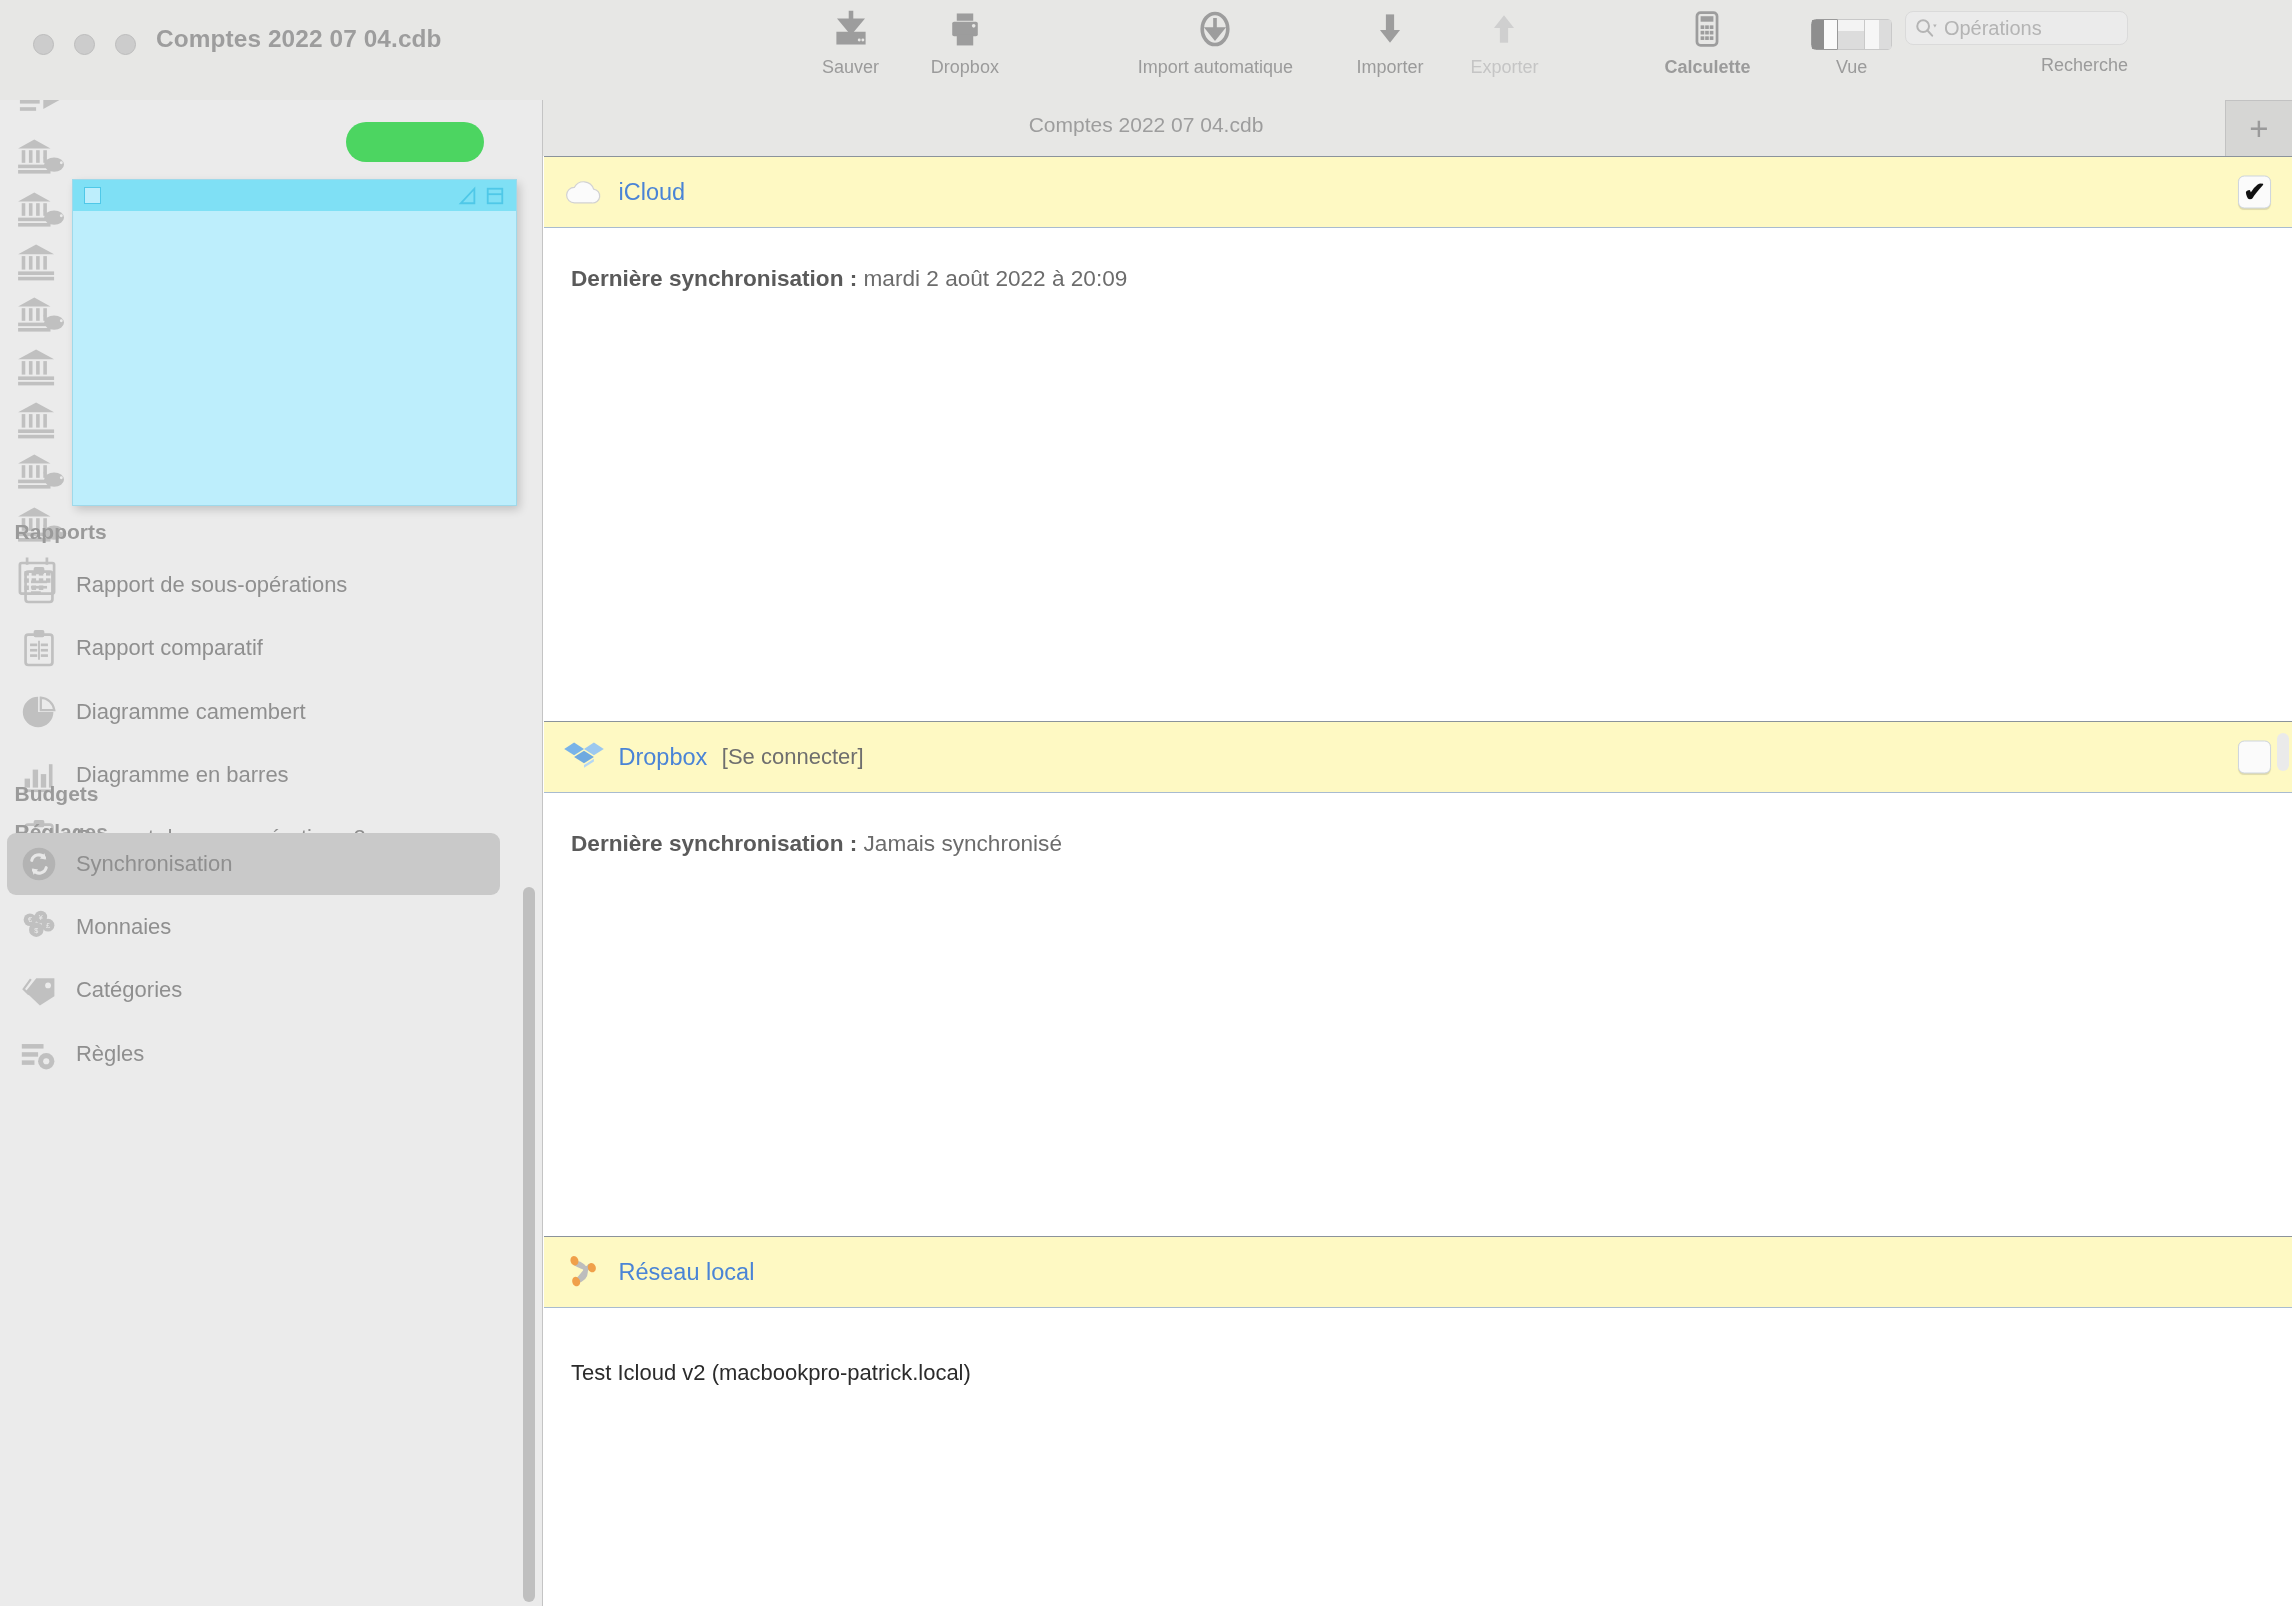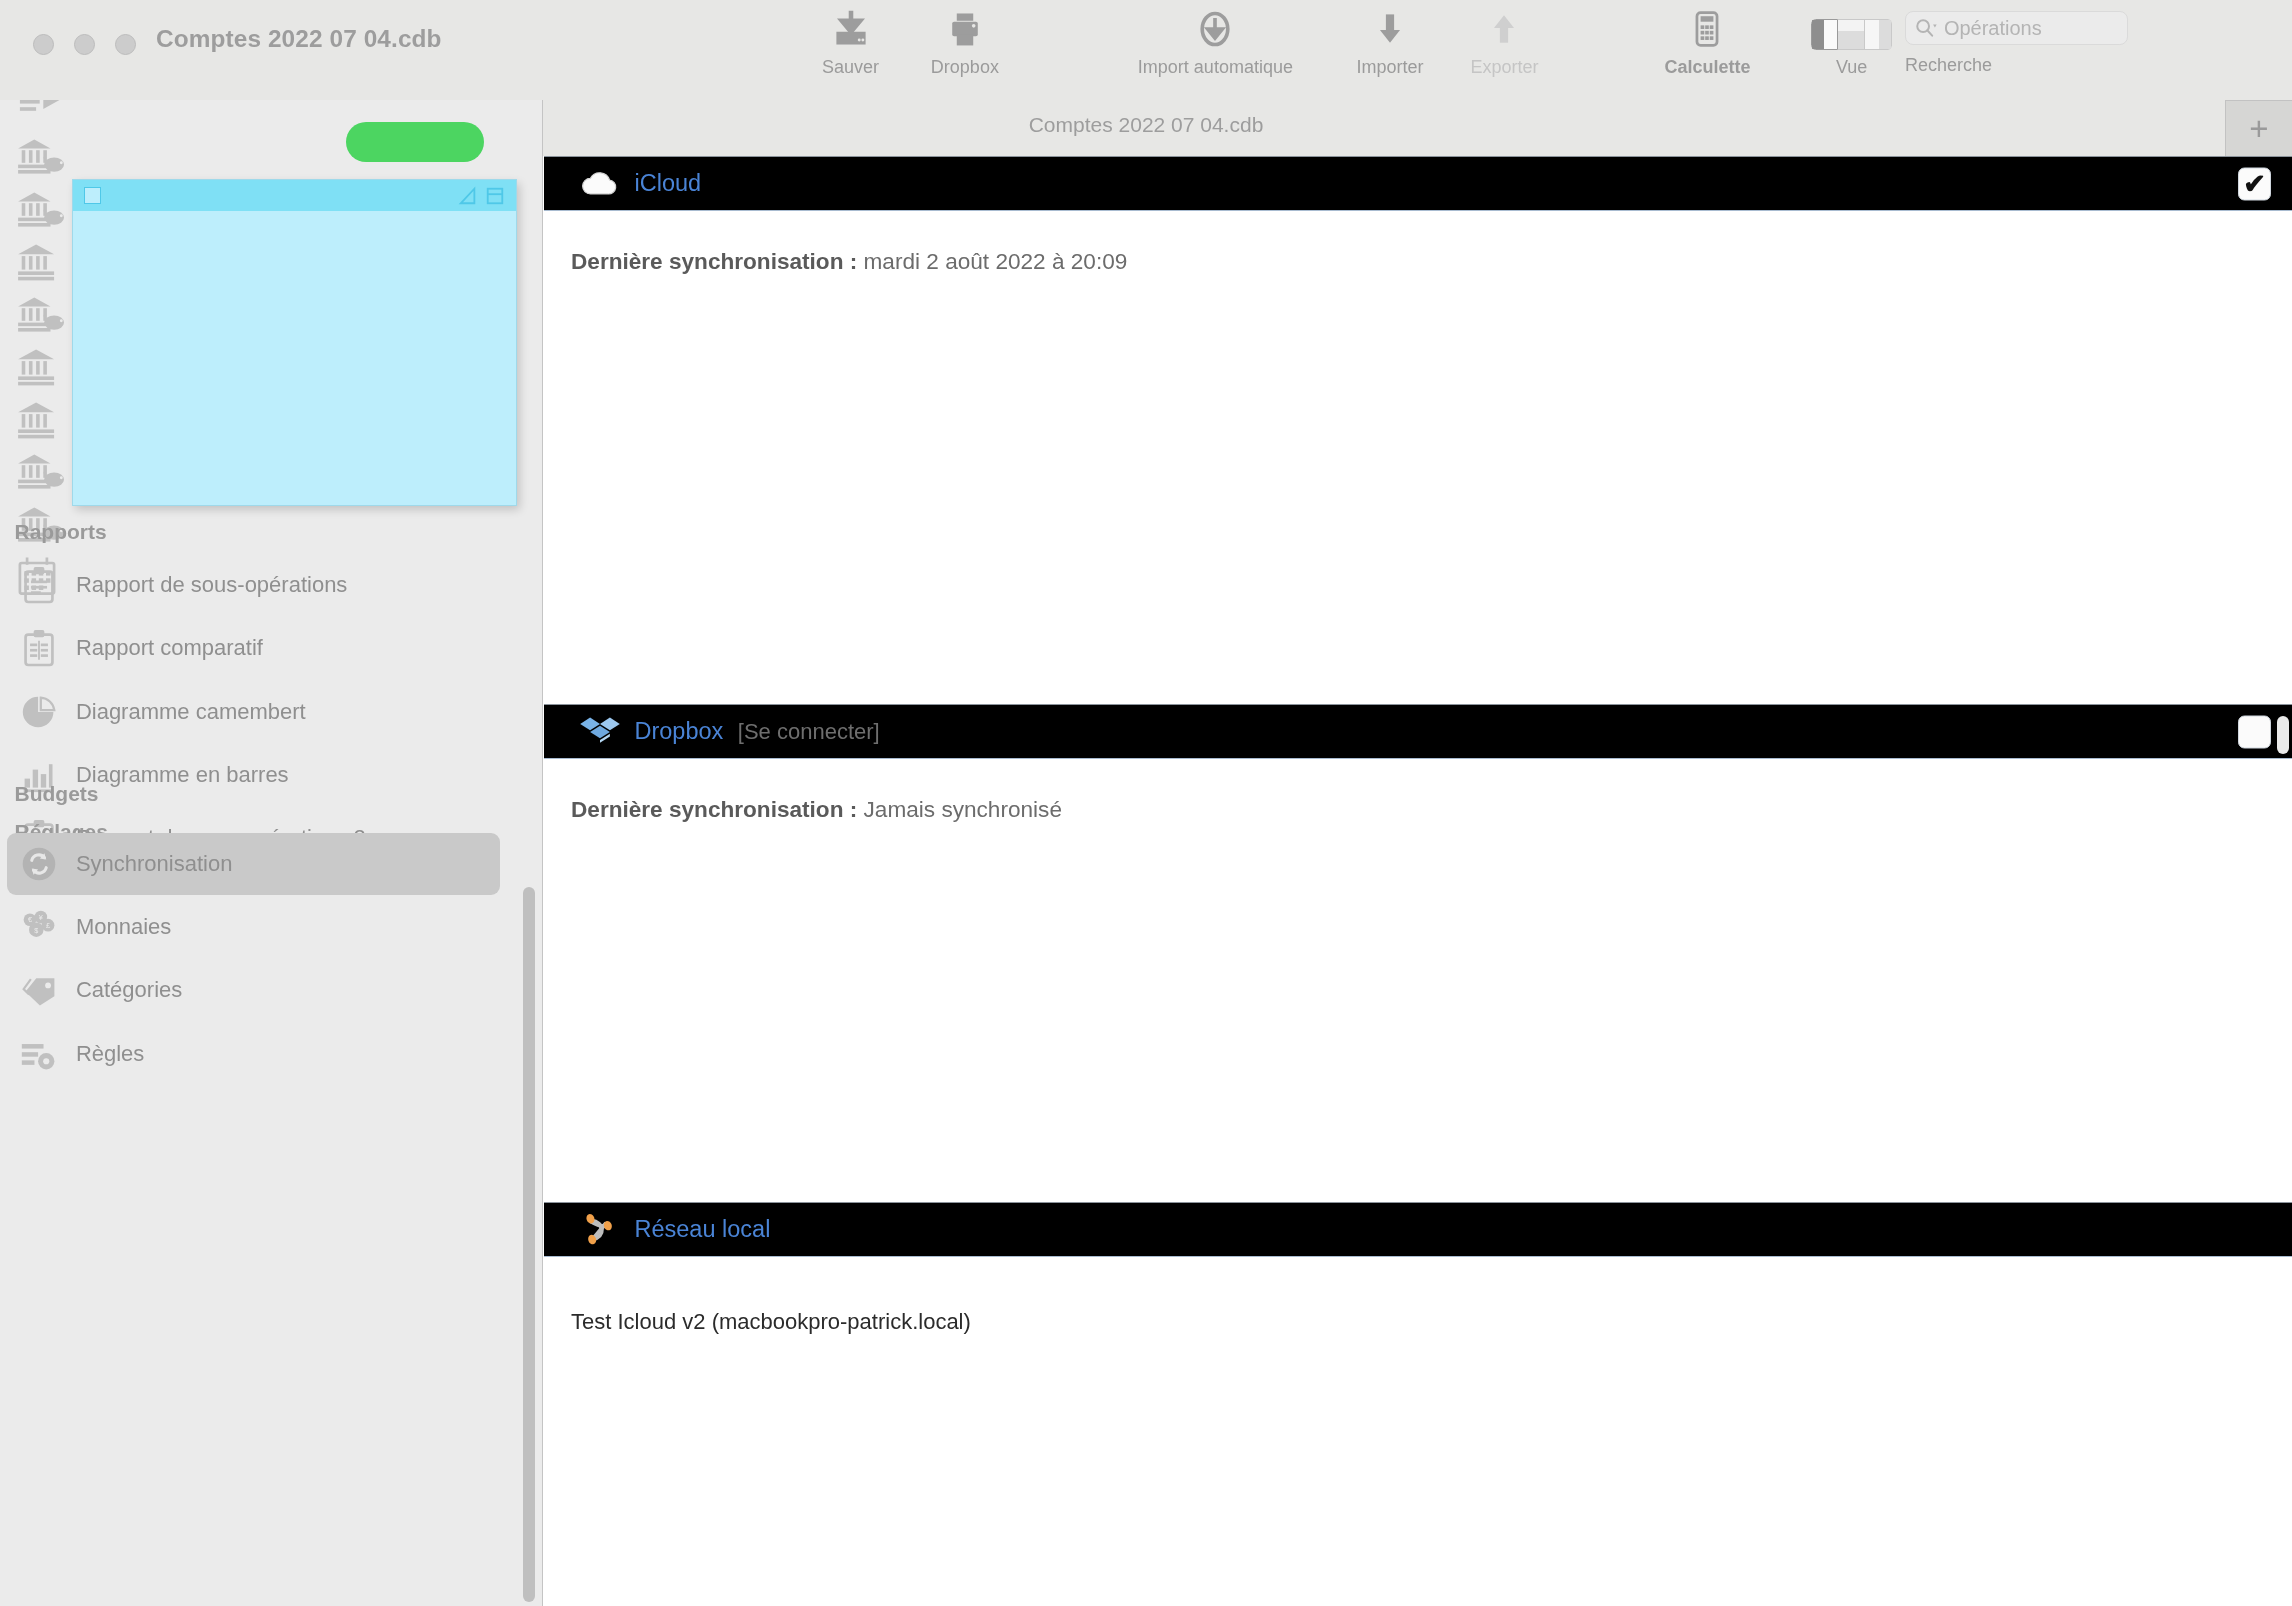--- a/index.html
+++ b/index.html
@@ -44,21 +44,21 @@
 
   .tb-sauver   { width: 109px; align-items: center; }
   .tb-imprimer { width: 109px; margin-left: 5.4px; }
   .tb-autoimp  { width: 226px; margin-left: 83px; }
   .tb-importer { width: 109px; margin-left: 7.2px; }
   .tb-exporter { width: 109px; margin-left: 5.4px; }
   .tb-calc     { width: 127px; margin-left: 85px; font-weight: bold; }
   .tb-vue      { width: 136px; margin-left: 12.7px; }
 
   
-  .searchwrap { position: absolute; left: 1905px; top: 11px; width: 223px; display:flex; flex-direction:column; align-items:flex-start;}
+  .searchwrap { position: absolute; left: 1905px; top: 11px; width: 223px; display:flex; flex-direction:column; align-items:flex-end;}
   .searchfield {
     width: 223px; height: 34px; border-radius: 8.1px;
     border: 0.9px solid #dadada; background: #ebebeb;
     display: flex; align-items: center; padding: 0 9px; gap: 5.4px;
   }
   .searchfield .ph { font-size: 20px; color: #b4b4b4; }
   .searchlabel { font-size: 18px; color: #9b9b9b; margin-top: 10px; }
 
   
   .segctl { display: flex; border-radius: 4.5px; overflow: hidden; }
@@ -142,23 +142,23 @@
   }
   .cp-sq { width: 17px; height: 17px; border: 1.8px solid #4fc8e8; background: #bdeefc; }
   .cp-right { display: flex; align-items: center; gap: 7.2px; }
 
   
   .main {
     position: absolute; left: 544px; top: 156px; width: 1749px; height: 1451px;
     background: #ffffff; overflow: hidden;
   }
   .sect-header {
-    position: relative; height: 55px; background: #000000;
+    position: relative; height: 72px; background: #fef9c3;
     border-top: 0.9px solid #8b939b; border-bottom: 0.9px solid #a8bbd0;
-    display: flex; align-items: center; padding-left: 36px; gap: 14.5px;
+    display: flex; align-items: center; padding-left: 20px; gap: 14.5px;
   }
   .sect-header .svc-name { font-size: 23.5px; color: #4a84d6; }
   .sect-header .svc-action { font-size: 22px; color: #6e6e6e; }
   .sect-header .svc-icon { width: 40px; height: 36px; display:flex; align-items:center; justify-content:center; }
   .chk {
     position: absolute; right: 22px; top: 50%; transform: translateY(-50%);
     width: 33px; height: 33px; border-radius: 6.3px;
     background: #fbfbfb; border: 0.9px solid #cfd6de;
     box-shadow: 0 0.9px 0.9px rgba(0,0,0,0.12);
     display: flex; align-items: center; justify-content: center;

